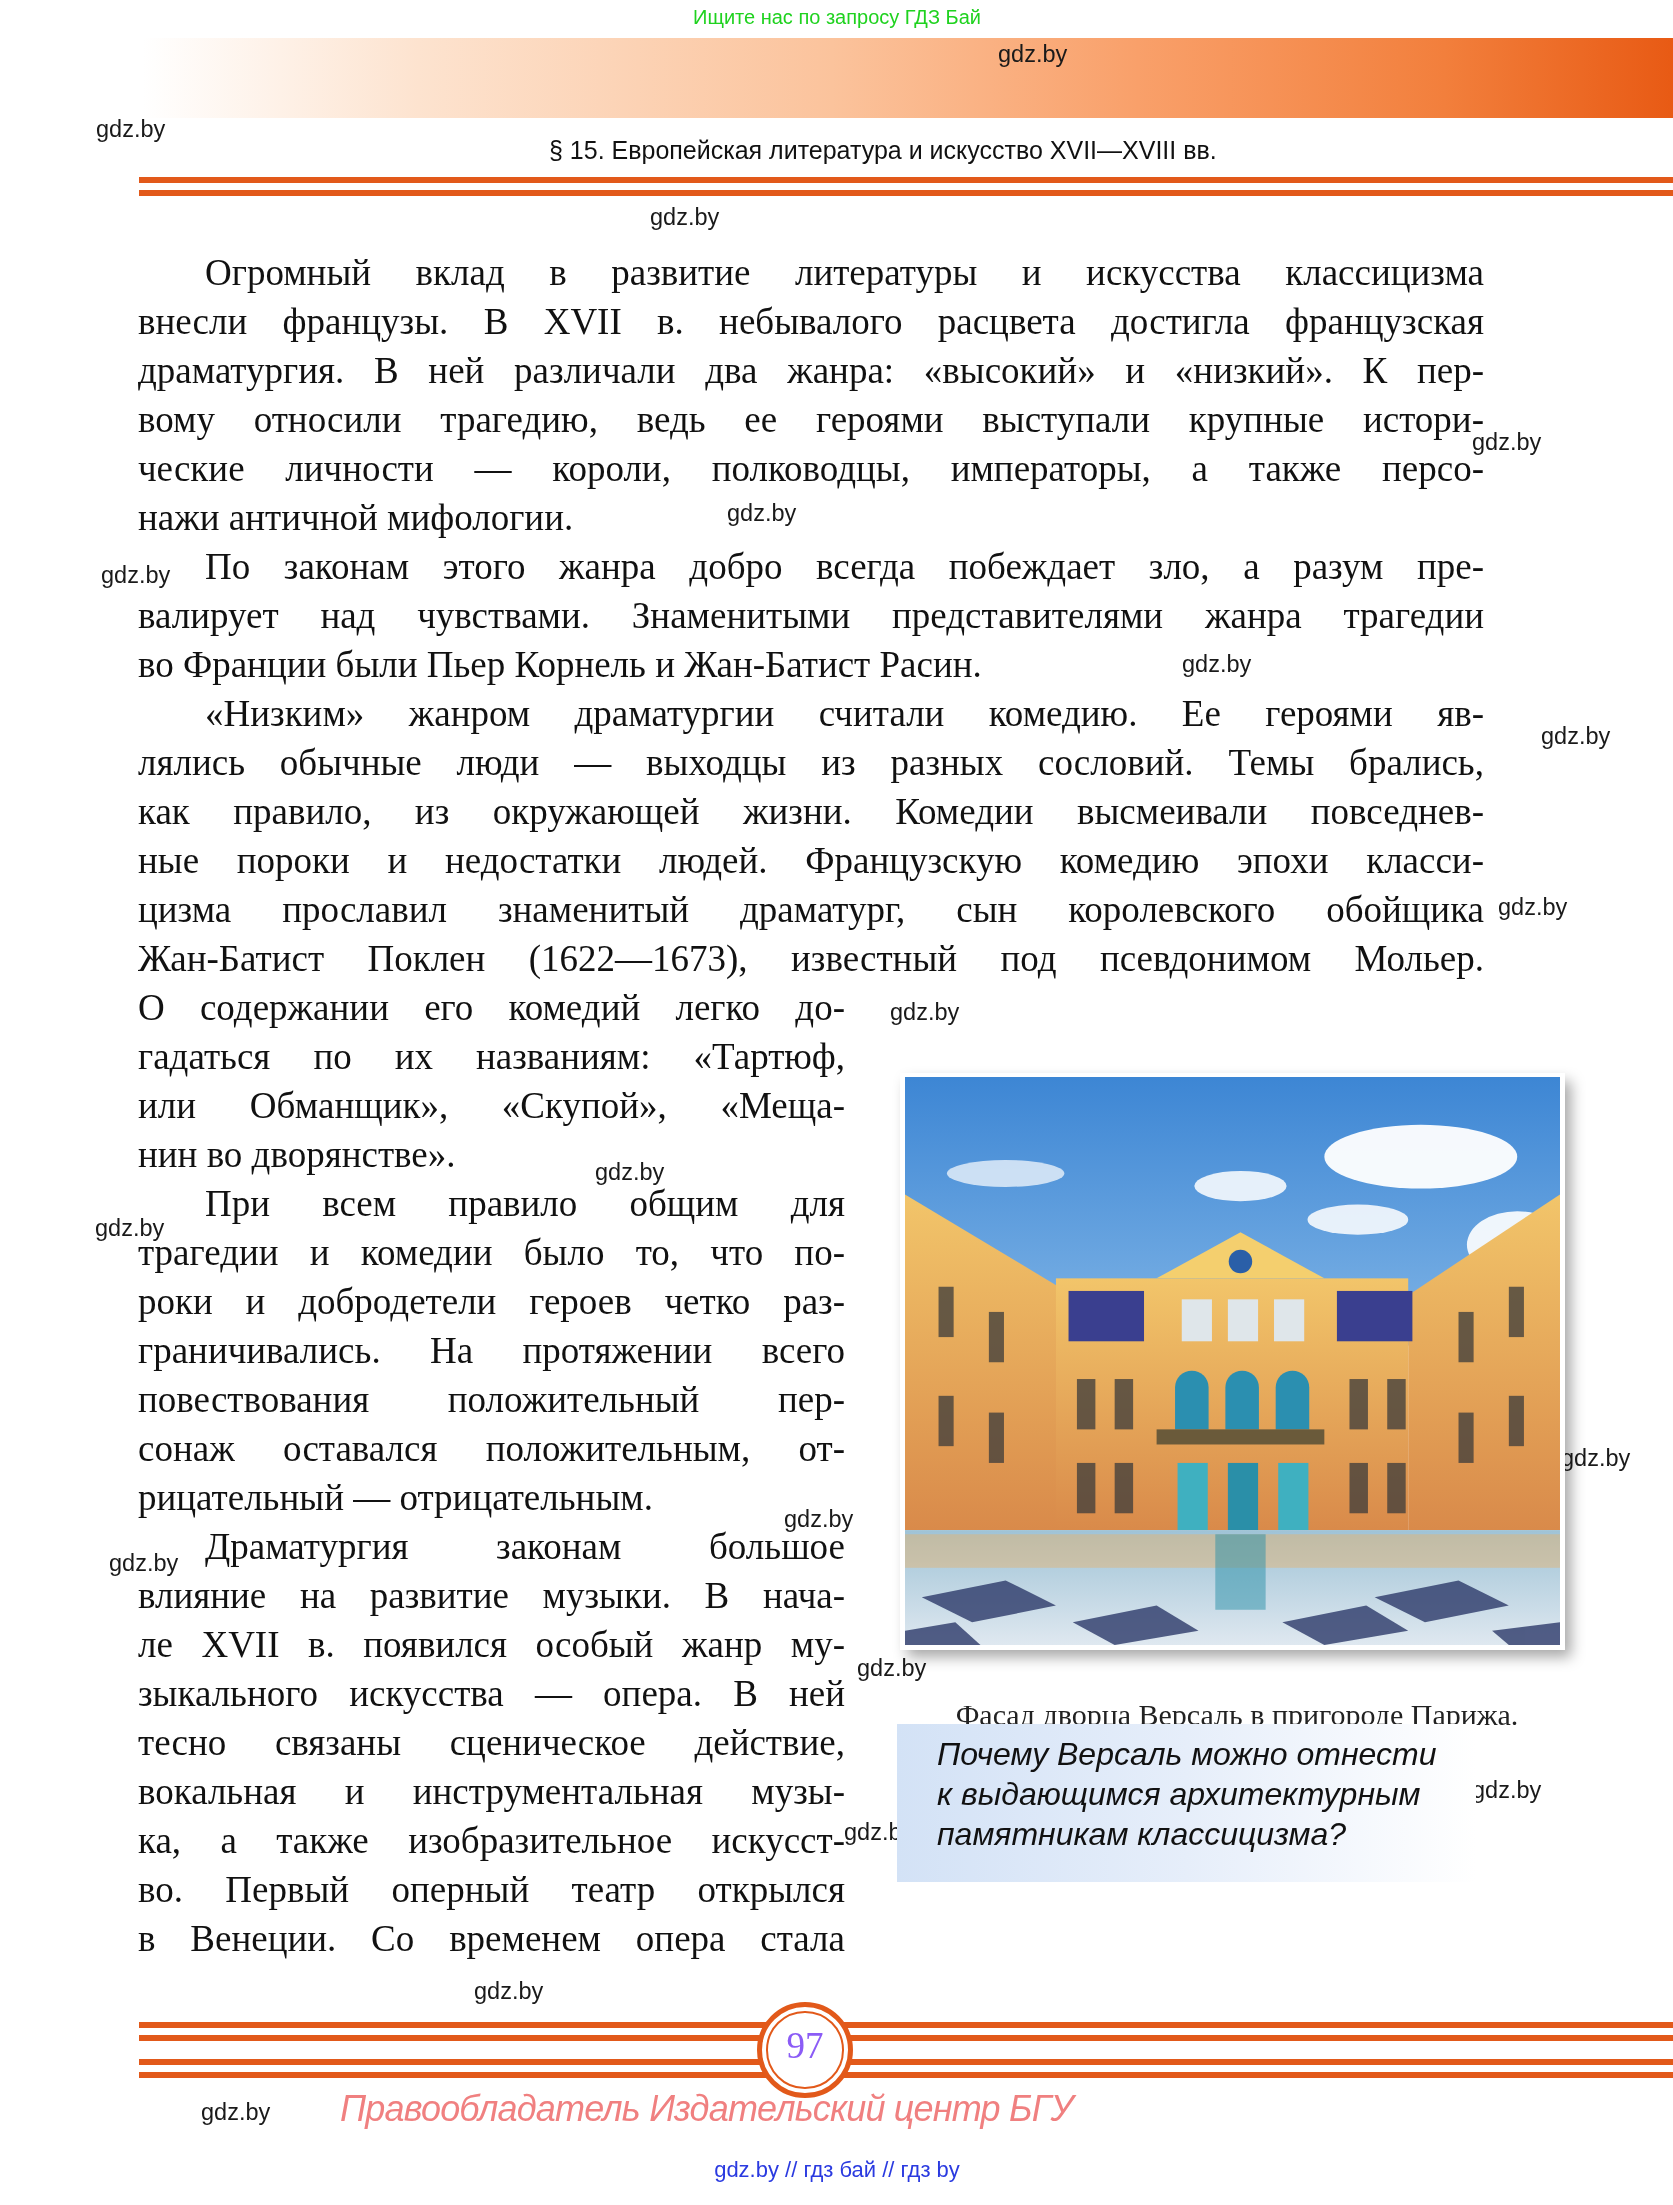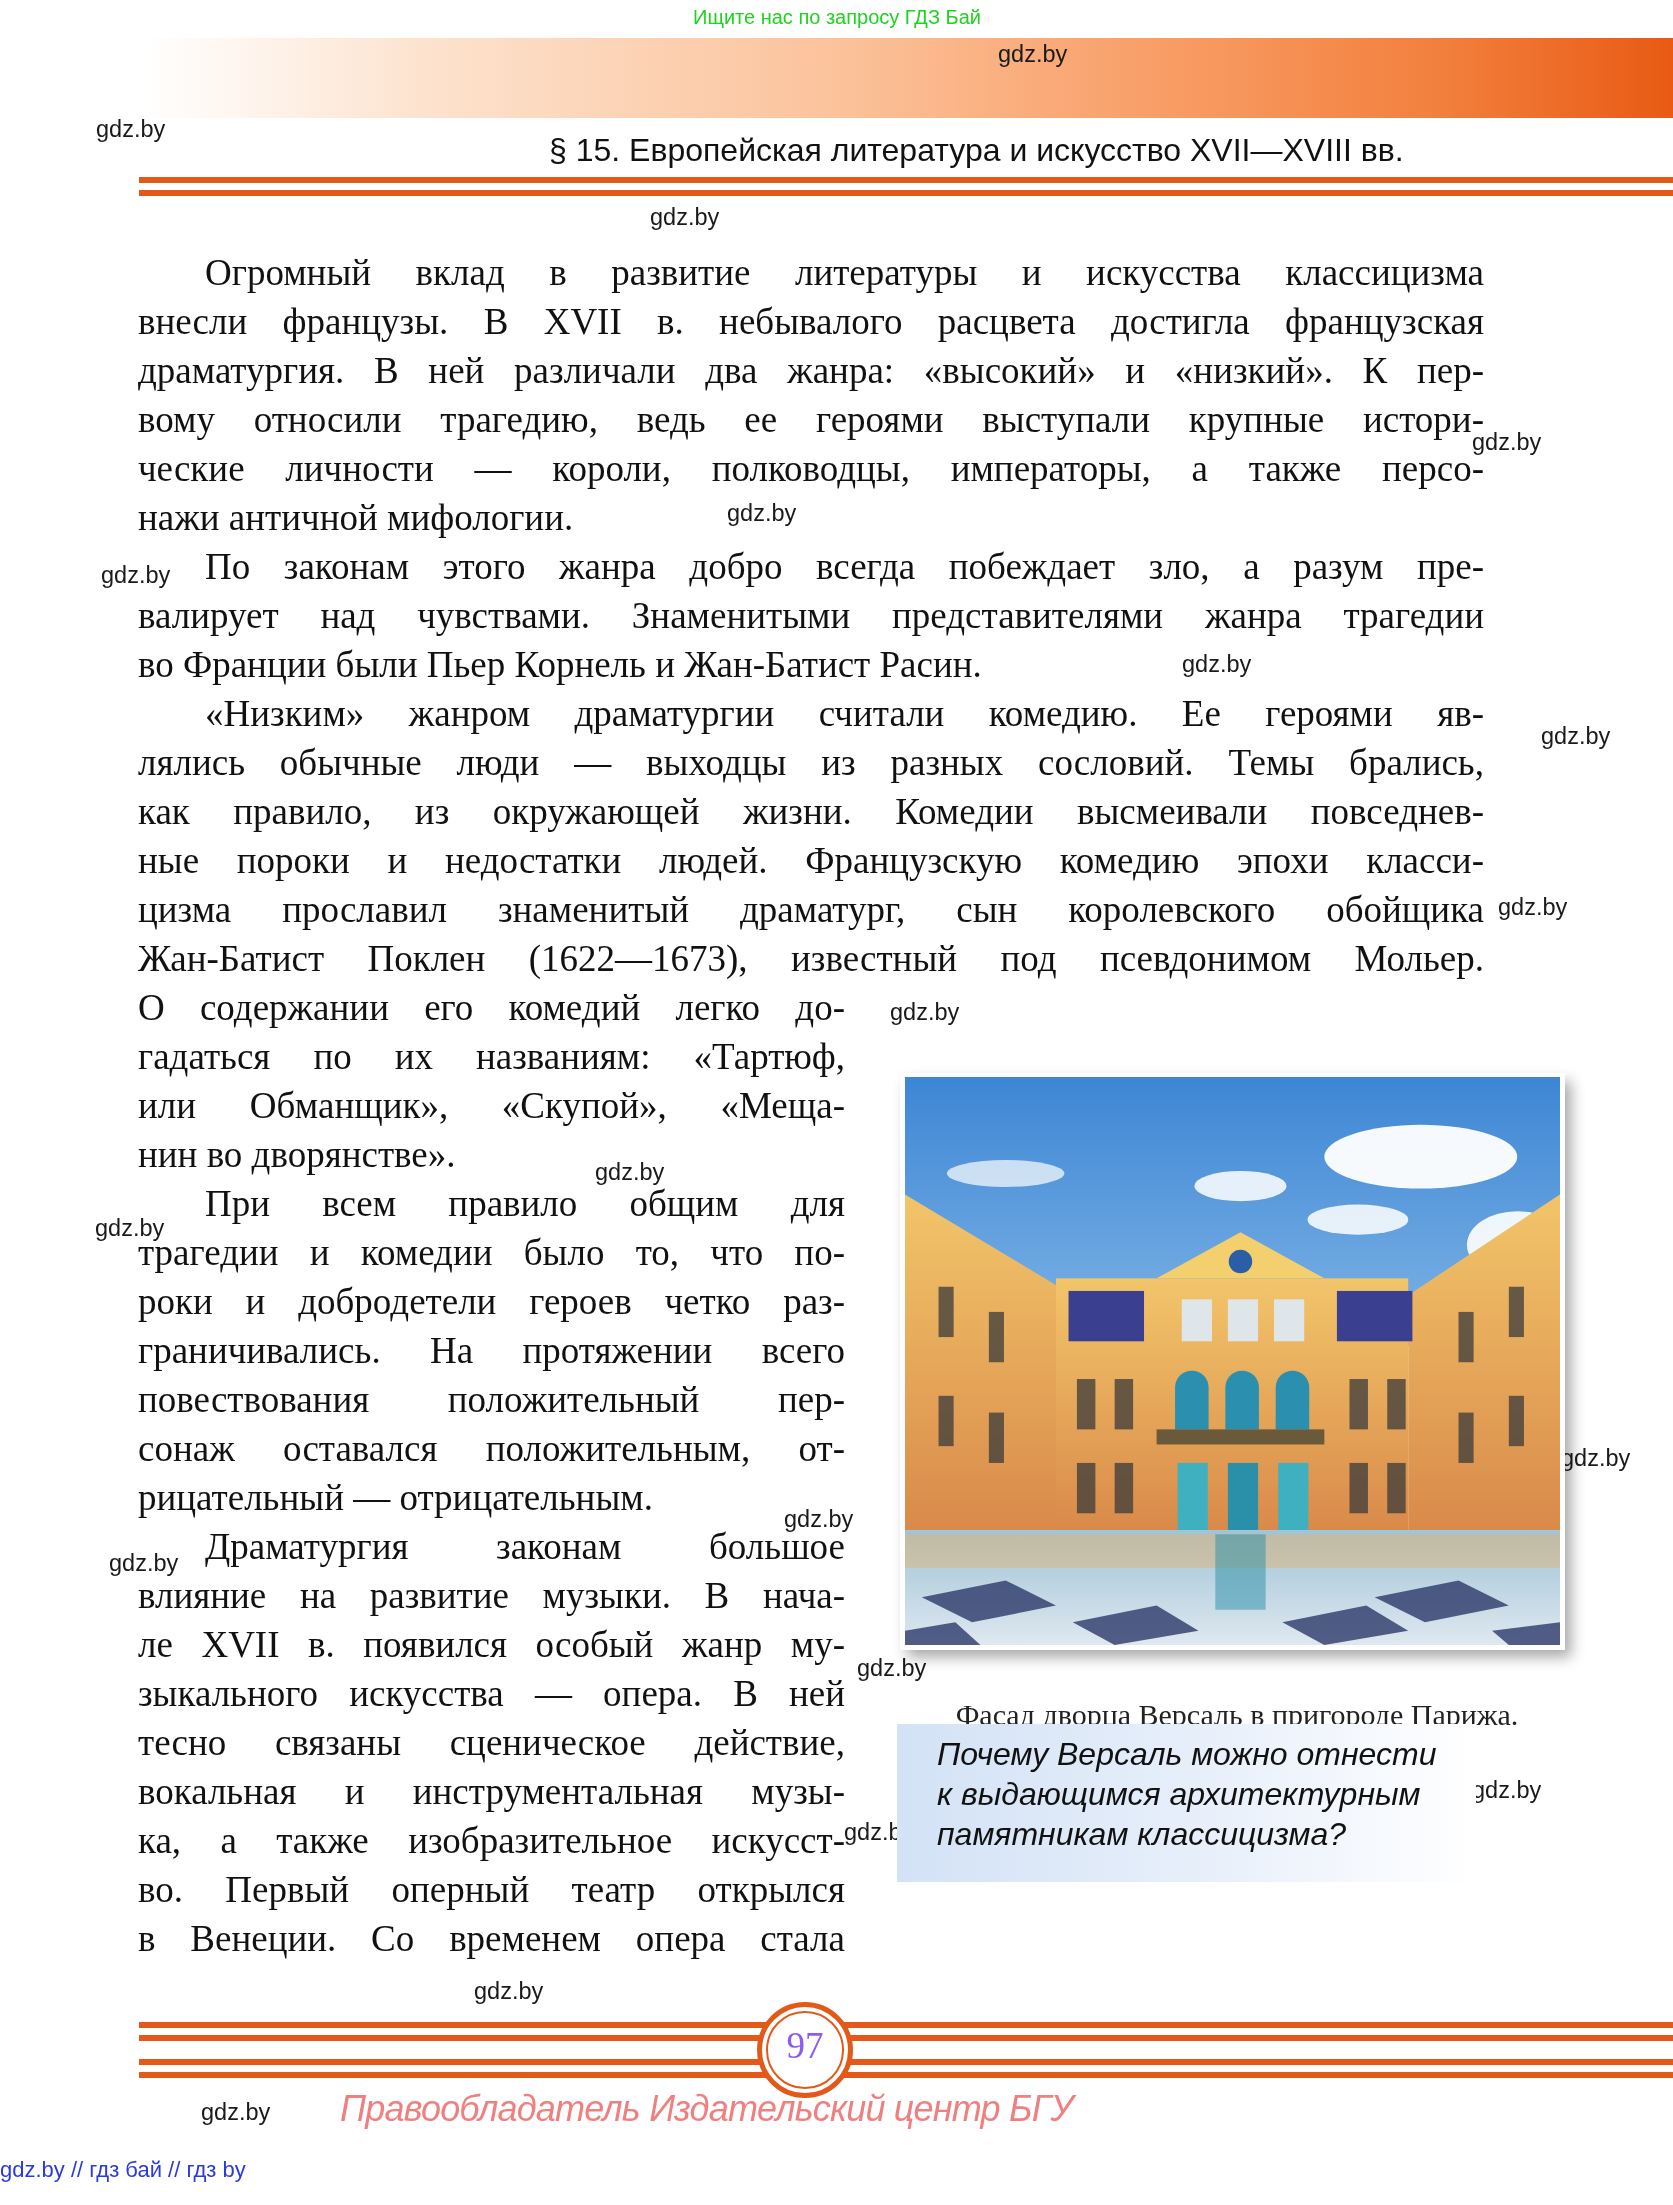--- a/index.html
+++ b/index.html
@@ -2,37 +2,37 @@
 <html style="font-size:13.4px"><head>
 <meta charset="utf-8">
 <style>
   html, body { margin:0; padding:0; background:#ffffff; }
   body { width:1674px; height:2205px; position:relative; overflow:hidden; font-family:"Liberation Serif", "DejaVu Serif", serif; color:#111; }
   .abs { position:absolute; }
   .top-banner { left:0; top:3.4px; width:1674px; text-align:center; font-family:"Liberation Sans", sans-serif; font-size:20px; color:#1fd21f; line-height:28.5px; }
   .orange-strip { left:143px; top:38px; width:1531px; height:80px;
     background:linear-gradient(to right, rgba(255,255,255,0) 0%, #fde3cf 18%, #fbc39c 45%, #f9a06a 65%, #f27f3c 85%, #e85a14 100%); }
   .wm { font-family:"Liberation Sans", sans-serif; font-size:23.5px; color:#1a1a1a; line-height:25px; white-space:nowrap; }
-  .section-title { left:549px; top:132px; font-family:"Liberation Sans", sans-serif; font-size:32px; color:#111; white-space:nowrap; line-height:37px; }
+  .section-title { left:549px; top:132px; font-family:"Liberation Sans", sans-serif; font-size:25px; color:#111; white-space:nowrap; line-height:37px; }
   .rule { height:5.9px; background:#e2591a; }
   .body-text { font-size:37px; line-height:49px; text-align:justify; white-space:nowrap; }
   .line { display:block; height:49px; text-align:justify; text-align-last:justify; }
   .line.last { text-align-last:left; }
   .indent { text-indent:67px; }
   .photo-frame { left:900px; top:1073px; width:665px; height:577px; background:#fff; box-shadow:6.7px 8.4px 13.4px rgba(0,0,0,0.35); }
   .photo { position:absolute; left:5px; top:4.2px; right:5px; bottom:5px; overflow:hidden; }
   .caption { left:864px; width:746px; text-align:center; font-size:30px; line-height:35px; color:#222; }
   .question-box { left:897px; top:1724px; width:579px; height:158px;
     background:linear-gradient(to right, #d3e2f6 0%, #e6eefa 50%, #ffffff 100%); }
   .question-text { position:absolute; left:40px; top:10px; font-family:"Liberation Sans", sans-serif; font-style:italic; font-size:32px; line-height:40px; color:#111; white-space:nowrap; }
   .page-circle { left:757px; top:2002px; width:96px; height:96px; border-radius:50%; background:#fff; border:5.9px solid #e2591a; box-sizing:border-box; }
   .page-circle-inner { position:absolute; left:4.2px; top:4.2px; right:4.2px; bottom:4.2px; border-radius:50%; border:2.5px solid #e2591a; }
   .page-num { position:absolute; left:0; right:0; top:17px; text-align:center; font-size:37px; color:#8b5cf6; }
   .rights { left:340px; top:2088px; font-family:"Liberation Sans", sans-serif; font-style:italic; font-size:36px; color:#f08080; white-space:nowrap; letter-spacing:-0.8px; }
-  .blue-footer { left:0; width:1674px; top:2157px; font-family:"Liberation Sans", sans-serif; font-size:22px; color:#2a3ae0; }
+  .blue-footer { left:0; width:1674px; top:2157px; text-align:center; font-family:"Liberation Sans", sans-serif; font-size:22px; color:#2a3ae0; }
 </style>
 </head>
 <body>
 
 <div class="abs top-banner">Ищите нас по запросу ГДЗ Бай</div>
 
 <div class="abs orange-strip"></div>
 <div class="abs wm" style="left:998px; top:42px;">gdz.by</div>
 
 <div class="abs wm" style="left:96px; top:117px;">gdz.by</div>

